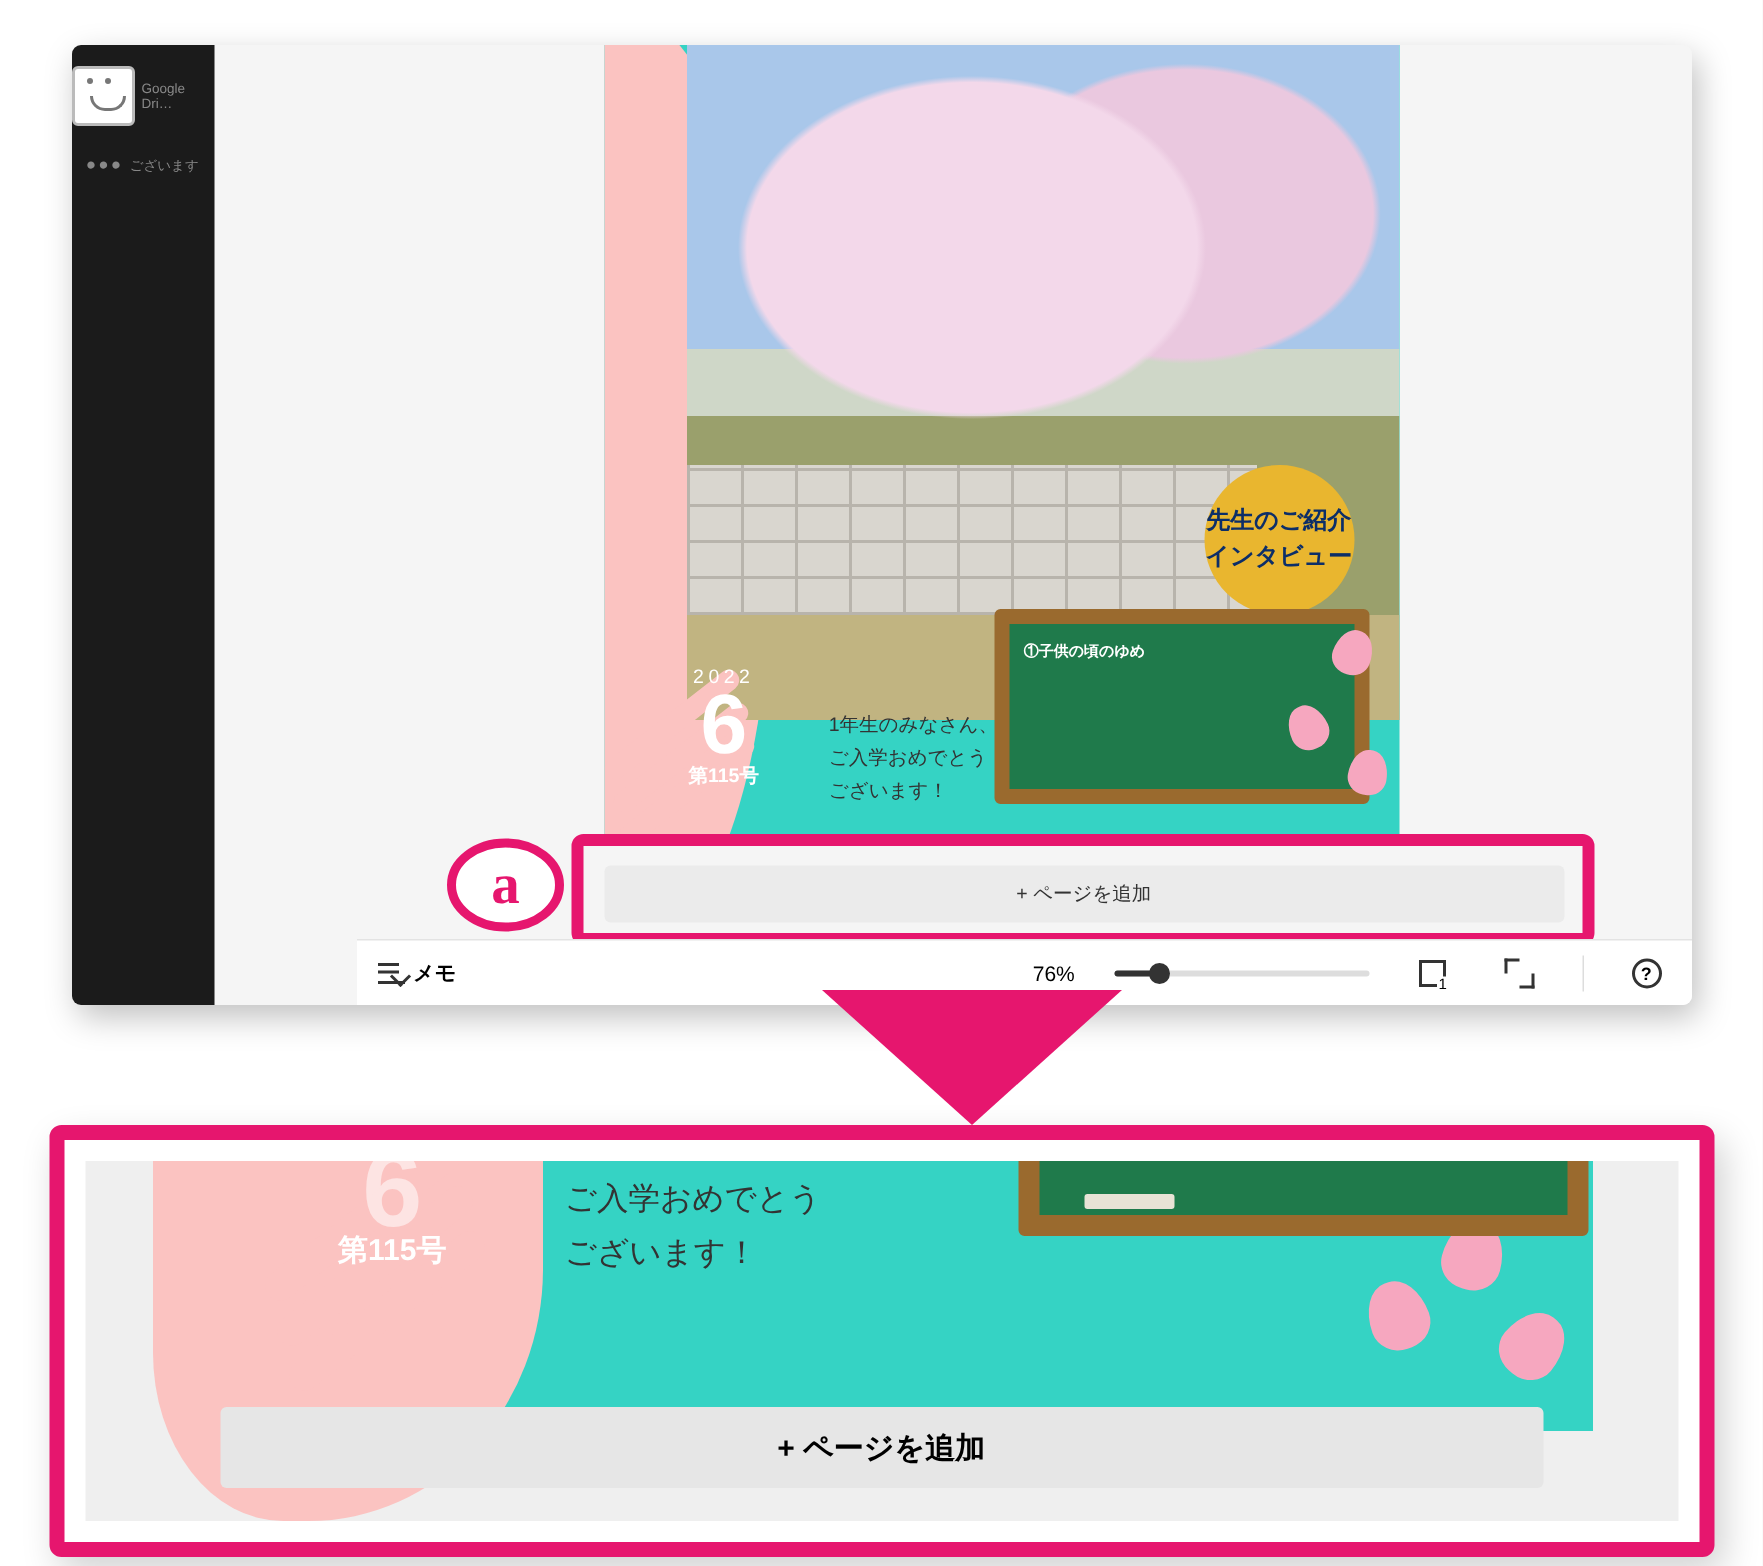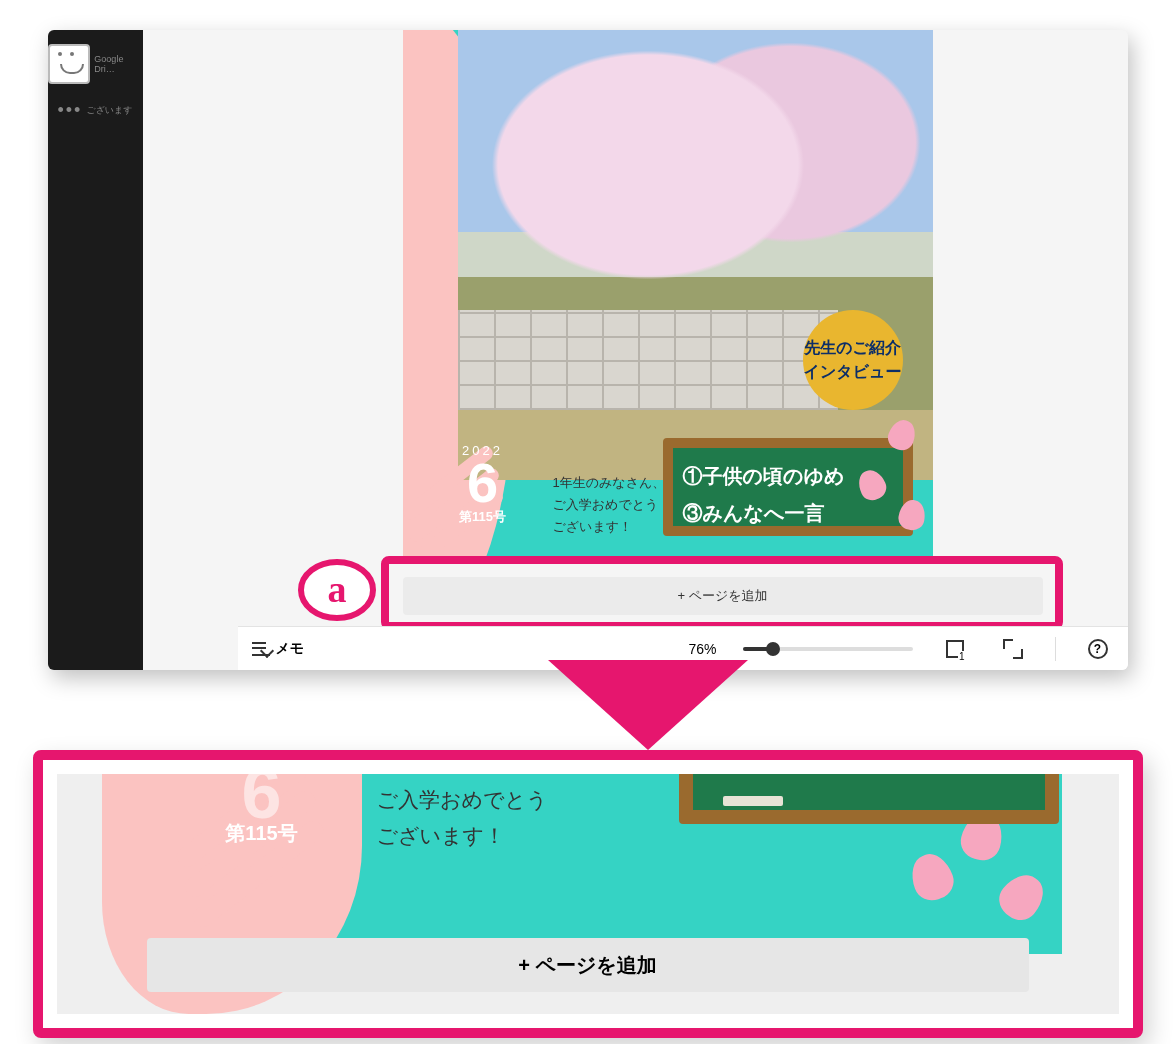--- a/index.html
+++ b/index.html
@@ -51,23 +51,23 @@
     }
     .ground{position:absolute;left:55px;top:380px;width:475px;height:70px;background:#c1b481;}
 
     .datebox{position:absolute;left:25px;bottom:34px;width:110px;text-align:center;color:#fff;margin-top:43px;}
     .yr{font-size:13px;letter-spacing:3px;}
     .mon{font-size:56px;font-weight:800;line-height:.9;}
     .issue{font-size:13px;font-weight:600;}
 
     .greet{position:absolute;left:150px;bottom:22px;width:120px;font-size:13px;color:#333;line-height:1.7;}
 
-    .board{position:absolute;right:20px;bottom:24px;width:250px;height:98px;
+    .board{position:absolute;right:20px;bottom:24px;width:250px;height:130px;
       border:10px solid #9a6a2e;border-radius:4px;background:#1f7a4b;color:#fff;
-      padding:10px 10px;font-size:20px;font-weight:700;line-height:1.85;}
+      padding:10px 10px;font-size:10px;font-weight:700;line-height:1.85;}
     .board div{white-space:nowrap;}
 
     .badge{position:absolute;right:30px;top:280px;width:100px;height:100px;border-radius:50%;
       background:#e9b62f;display:flex;align-items:center;justify-content:center;text-align:center;
       font-size:16px;color:#0c2e68;font-weight:700;line-height:1.5;}
     .badge::before{content:'';position:absolute;inset:-4px;border-radius:50%;
       background:repeating-conic-gradient(#caa028 0 10deg,transparent 10deg 20deg);z-index:-1;}
 
     .petal{position:absolute;width:26px;height:30px;background:#f6a7bf;border-radius:60% 60% 60% 60%/80% 80% 50% 50%;}
 
@@ -164,21 +164,20 @@
         <span>ご入学おめでとう</span><br>
         <span>ございます！</span>
       </div>
 
       <div class="badge">
         <div><span>先生のご紹介</span><br><span>インタビュー</span></div>
       </div>
 
       <div class="board">
         <div>①子供の頃のゆめ</div>
-        <div>③みんなへ一言</div>
       </div>
 
       <div class="petal" style="right:18px;bottom:110px;transform:rotate(20deg);"></div>
       <div class="petal" style="right:48px;bottom:60px;transform:rotate(-25deg);"></div>
       <div class="petal" style="right:8px;bottom:30px;transform:rotate(10deg);"></div>
     </div>
 
     <div class="addpage-bar">
       <span>+ ページを追加</span>
     </div>

